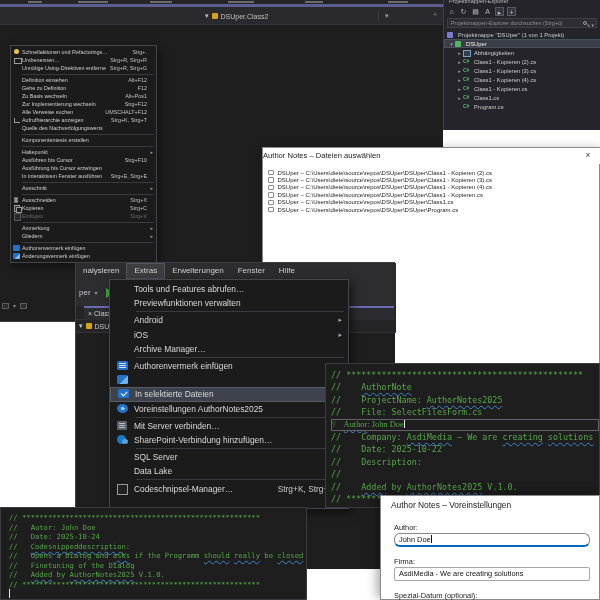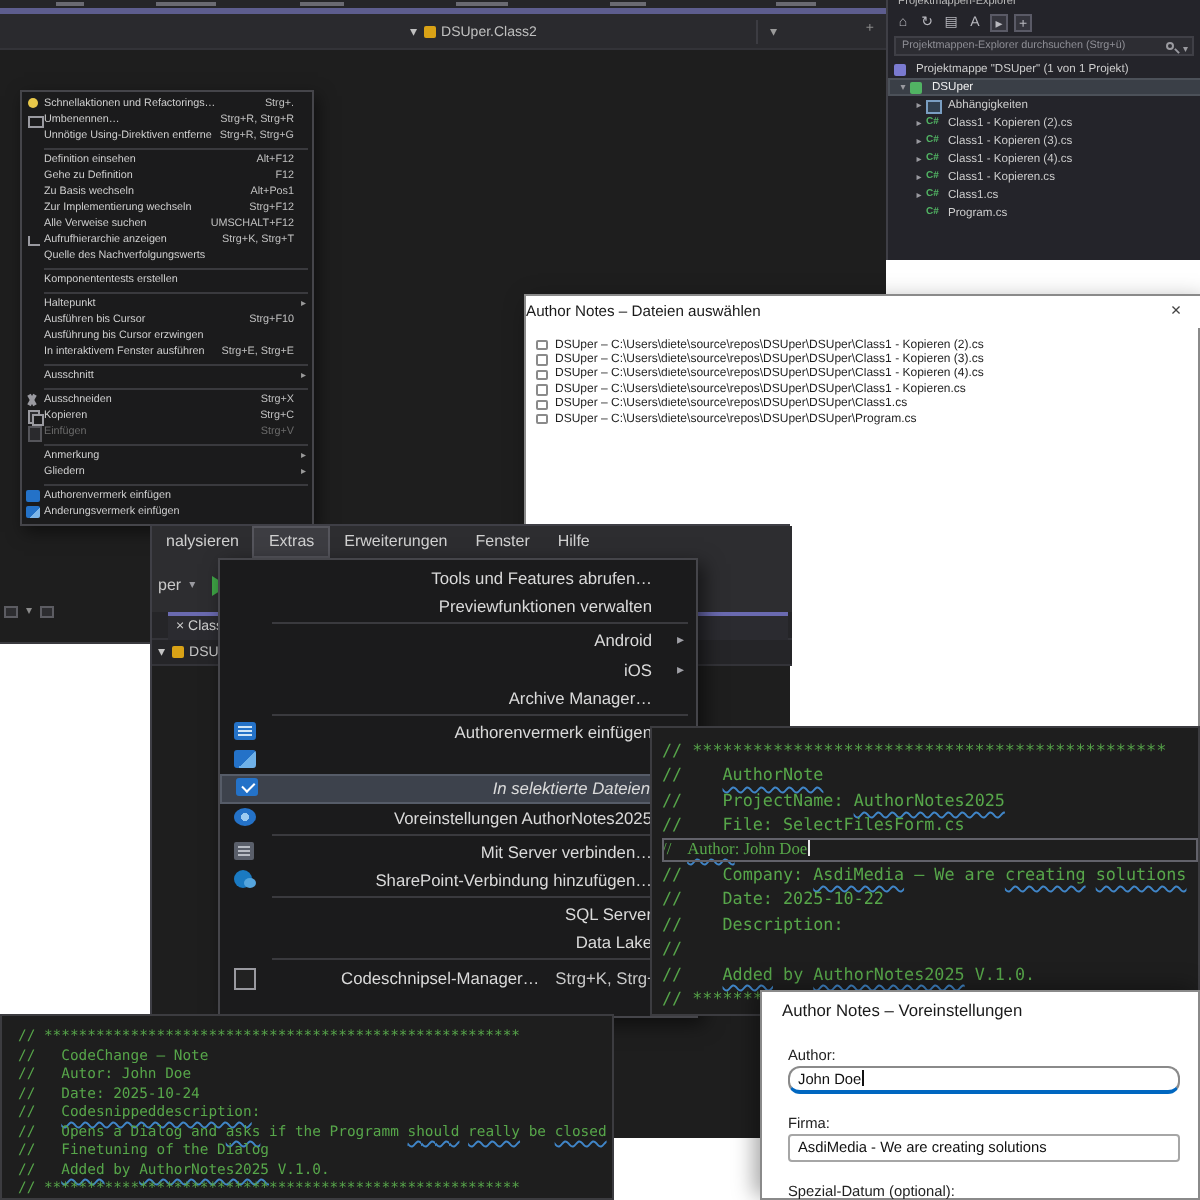--- a/index.html
+++ b/index.html
@@ -99,23 +99,23 @@
   .b-tab{position:absolute;left:8px;top:0;width:310px;height:14px;background:#2b2b30;border-top:2px solid #6a6ab0;
     font-size:7px;color:#d0d0d0;line-height:12px;padding-left:4px;white-space:nowrap;overflow:hidden;}
   .b-navbar{left:0;top:57px;width:320px;height:13px;background:#252528;border-bottom:1px solid #333338;
     display:flex;align-items:center;gap:3px;padding-left:3px;font-size:7px;color:#c5c5c5;}
   .b-navbar .proj-ic{width:6px;height:6px;background:var(--project-yellow);border-radius:1px;}
 
   
   #extras-menu{left:33px;top:16px;width:240px;height:230px;background:#1b1b1c;border:1px solid #45454a;
     box-shadow:3px 3px 9px rgba(0,0,0,.55);padding-top:2px;overflow:hidden;}
   .em-row{display:flex;align-items:center;height:14.2px;font-size:8.4px;color:#dadada;padding:0 6px 0 4px;white-space:nowrap;}
-  .em-row.sel{background:var(--menu-highlight);border:1px solid #565c68;font-style:italic;}
+  .em-row.sel{background:var(--menu-highlight);border:1px solid #565c68;}
   .em-ic{width:20px;flex:0 0 20px;height:10px;position:relative;}
-  .em-label{flex:1 1 auto;overflow:hidden;text-align:right;}
+  .em-label{flex:1 1 auto;overflow:hidden;}
   .em-sc{flex:0 0 auto;color:#c8c8c8;margin-left:8px;}
   .em-arrow{flex:0 0 8px;text-align:right;color:#a0a0a6;font-size:7px;}
   .em-sep{height:1px;background:#3a3a3e;margin:1px 4px 1px 26px;}
   .i-note-blue::before,.i-note-all::before,.i-note-check::before,.i-gear-blue::before{
     content:"";position:absolute;left:3px;top:0;width:11px;height:9px;background:var(--accent-blue);border-radius:1.5px;}
   .i-note-blue::after{content:"";position:absolute;left:5px;top:2px;width:7px;height:1px;background:#cfe5f7;box-shadow:0 2px 0 #cfe5f7,0 4px 0 #cfe5f7;}
   .i-note-all::before{background:linear-gradient(135deg,var(--accent-blue) 55%,#6fb1e8 55%);}
   .i-note-check::after{content:"";position:absolute;left:5.5px;top:2px;width:5px;height:2.5px;border-left:1.5px solid #fff;border-bottom:1.5px solid #fff;transform:rotate(-45deg);}
   .i-gear-blue::before{border-radius:50%;background:radial-gradient(circle at 50% 50%,#9ccaf0 0 2px,var(--accent-blue) 2px);}
   .i-db::before{content:"";position:absolute;left:3px;top:0;width:10px;height:9px;background:#3a8a7a;border-radius:3px/2px;}
@@ -550,21 +550,20 @@
       <div class="code-line">//    Company: <span class="sq">AsdiMedia</span> – We are <span class="sq">creating</span> <span class="sq">solutions</span></div>
       <div class="code-line">//    Date: 2025-10-22</div>
       <div class="code-line">//    Description:</div>
       <div class="code-line">//</div>
       <div class="code-line">//    <span class="sq">Added</span> by <span class="sq">AuthorNotes2025</span> V.1.0.</div>
       <div class="code-line">// ***********************************************</div>
     </div>
 
   <div id="window-e" class="abs">
       <div class="code-line">// *******************************************************</div>
-      <div class="code-line">//   CodeChange – Note</div>
       <div class="code-line">//   Autor: John Doe</div>
       <div class="code-line">//   Date: 2025-10-24</div>
       <div class="code-line">//   <span class="sq">Codesnippeddescription</span>:</div>
       <div class="code-line">//   Opens a Dialog and <span class="sq">asks</span> if the Programm <span class="sq">should</span> <span class="sq">really</span> be <span class="sq">closed</span></div>
       <div class="code-line">//   Finetuning of the Dialog</div>
       <div class="code-line">//   <span class="sq">Added</span> by <span class="sq">AuthorNotes2025</span> V.1.0.</div>
       <div class="code-line">// *******************************************************</div>
       <div class="code-line"><span class="caret"></span></div>
     </div>
 

